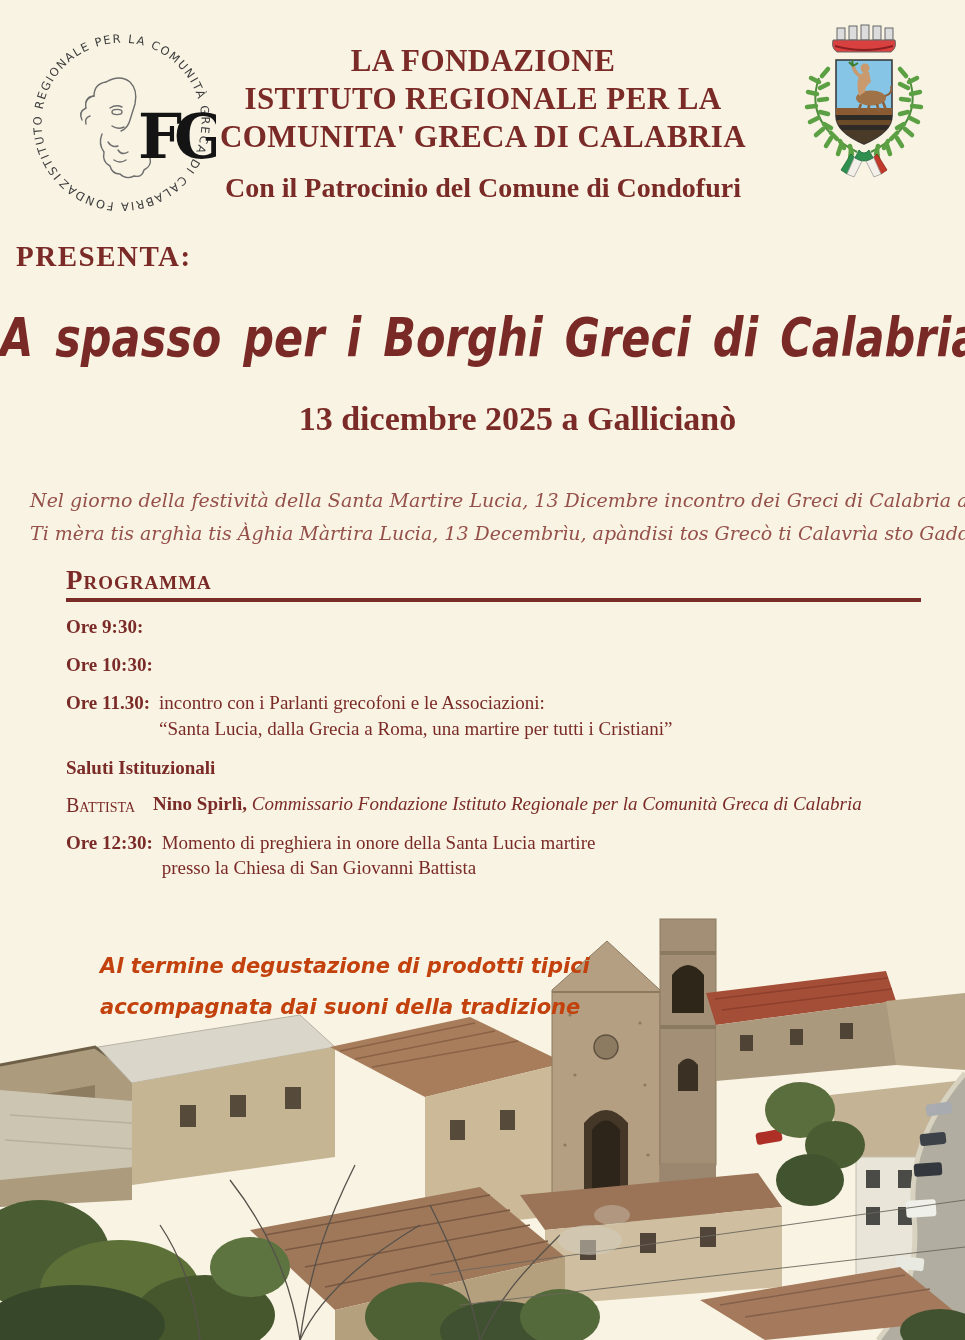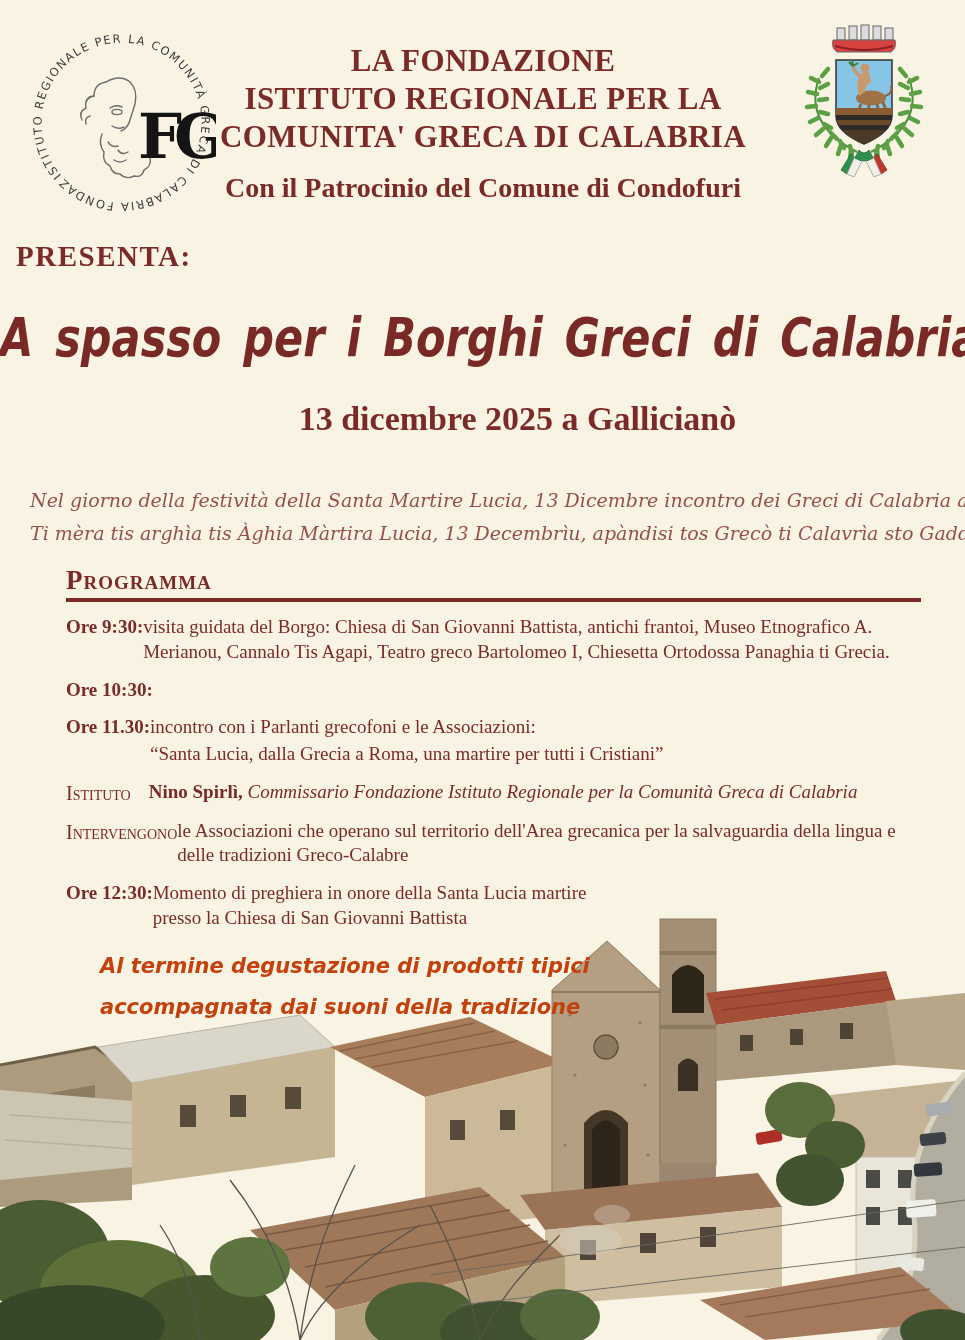--- a/index.html
+++ b/index.html
@@ -25,21 +25,21 @@
     font-size:34px; font-weight:bold;padding-left:35px;}
   .intro{position:absolute; top:484px; left:30px; right:30px; text-align:center;
     font-family:"DejaVu Serif", serif; font-style:italic; color:#95504a;
     font-size:19px; line-height:1.75;}
   .intro div{white-space:nowrap;}
   
   .program{position:absolute; top:566px; left:57px; width:855px;margin-left:9px;}
   .program-heading{font-size:27px; font-weight:bold; font-variant:small-caps;
     letter-spacing:1px; line-height:1.05;}
   .program-rule{height:4px; background:#7b2b27; margin-top:4px;}
-  .prog-item{display:grid; grid-template-columns:max-content 1fr; 
+  .prog-item{display:grid; grid-template-columns:max-content 1fr; column-gap:9px;
     font-size:19px; line-height:1.3; margin-top:13px;}
   .prog-label{font-weight:bold; white-space:nowrap;}
   .prog-label.sc{font-weight:normal; font-variant:small-caps; font-size:20px;}
   .gap-lg{column-gap:18px;}
   .prog-quote{grid-column:2; margin-top:2px;}
   .saluti{font-weight:bold; font-size:19px; margin-top:15px;}
   .introduce-name{font-weight:bold;}
   .introduce-role{font-style:italic;}
   .pre-line{white-space:pre-line;}
   
@@ -147,46 +147,42 @@
     <div>Nel giorno della festività della Santa Martire Lucia, 13 Dicembre incontro dei Greci di Calabria a Gallicianò.</div>
     <div>Ti mèra tis arghìa tis Àghia Màrtira Lucia, 13 Decembrìu, apàndisi tos Grecò ti Calavrìa sto Gaddhicianó.</div>
   </div>
 
   <div class="program">
     <div class="program-heading">Programma</div>
     <div class="program-rule"></div>
 
     <div class="prog-item">
       <span class="prog-label">Ore 9:30:</span>
-      <span class="prog-text">visita guidata del Borgo: Chiesa di San Giovanni Battista, antichi frantoi, Museo Etnografico A. Merianou, Cannalo Tis Agapi, Teatro greco Bartolomeo I, Chiesetta Ortodossa Panaghia ti Grecia.</span>
     </div>
 
     <div class="prog-item">
       <span class="prog-label">Ore 10:30:</span>
     </div>
 
     <div class="prog-item">
       <span class="prog-label">Ore 11.30:</span>
       <span class="prog-text">incontro con i Parlanti grecofoni e le Associazioni:</span>
       <span class="prog-quote">“Santa Lucia, dalla Grecia a Roma, una martire per tutti i Cristiani”</span>
     </div>
 
+    <div class="saluti">Saluti Istituzionali</div>
 
     <div class="prog-item gap-lg">
-      <span class="prog-label sc">Istituto</span>
+      <span class="prog-label sc">Battista</span>
       <span>
         <span class="introduce-name">Nino Spirlì,</span>
         <span class="introduce-role">Commissario Fondazione Istituto Regionale per la Comunità Greca di Calabria</span>
       </span>
     </div>
 
-    <div class="prog-item">
-      <span class="prog-label sc">Intervengono</span>
-      <span class="prog-text">le Associazioni che operano sul territorio dell'Area grecanica per la salvaguardia della lingua e delle tradizioni Greco-Calabre</span>
-    </div>
 
     <div class="prog-item">
       <span class="prog-label">Ore 12:30:</span>
       <span class="prog-text pre-line">Momento di preghiera in onore della Santa Lucia martire
 presso la Chiesa di San Giovanni Battista</span>
     </div>
   </div>
 
   <div class="closing">
     <div>Al termine degustazione di prodotti tipici</div>

